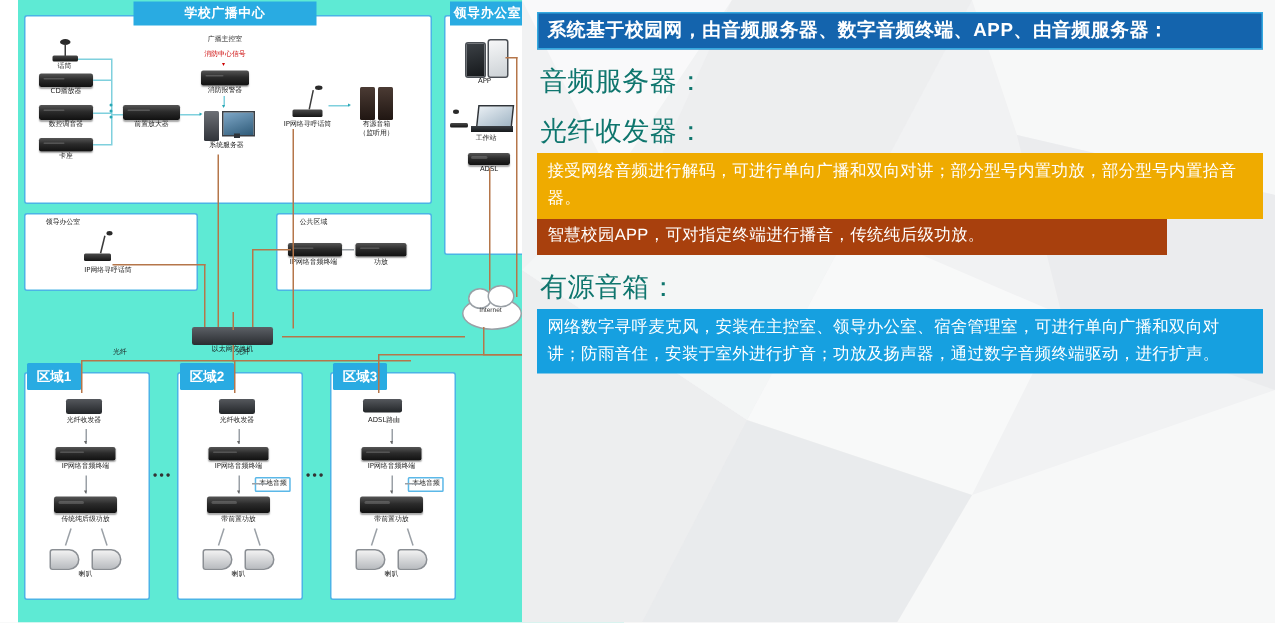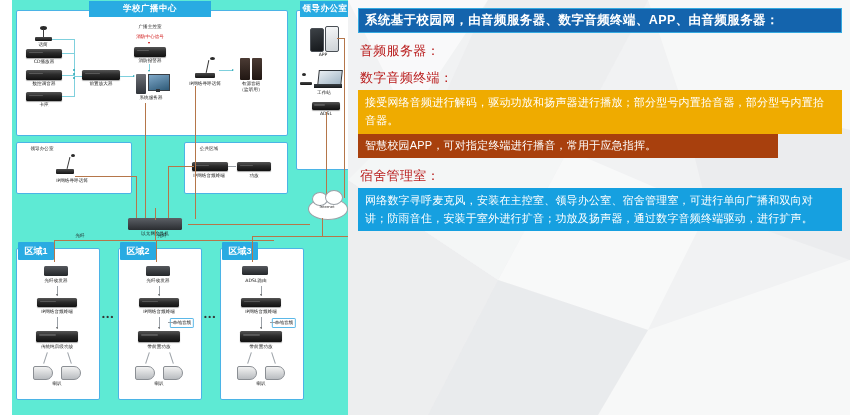--- a/index.html
+++ b/index.html
@@ -102,21 +102,21 @@
   }
   .facet{position:absolute;pointer-events:none;}
   #tp-inner{position:relative;z-index:2;padding:8px 14px 0 10px;box-sizing:border-box;}
   .head-bar{
     background:#1464ad;color:#ffffff;border:1.5px solid #35a9e0;
     font-size:12.5px;font-weight:bold;letter-spacing:.4px;
     padding:4px 6px 5px 6px;box-sizing:border-box;
     width:484px;line-height:1.15;
   }
   .sec-title{
-    font-size:13px;color:#b91c1c;margin:9px 0 3px 2px;letter-spacing:.3px;
+    font-size:18px;color:#0f766e;margin:9px 0 3px 2px;letter-spacing:.3px;
   }
   .blk{
     color:#ffffff;font-size:11px;line-height:1.62;letter-spacing:.2px;
     padding:4px 7px 4px 7px;box-sizing:border-box;width:484px;
   }
   .blk.green{background:#6cbb45;}
   .blk.gold{background:#efab00;}
   .blk.brown{background:#a8400d;width:420px;padding-top:3px;padding-bottom:3px;}
   .blk.blue{background:#16a0e0;}
 </style>
@@ -324,22 +324,22 @@
       <polygon points="300,330 502,260 502,415 250,415" fill="#ffffff" opacity="0.45"></polygon>
       <polygon points="150,280 300,330 250,415 80,415" fill="#dfe1e3" opacity="0.4"></polygon>
       <polygon points="60,120 220,150 150,280 0,180" fill="#f7f8f8" opacity="0.6"></polygon>
     </svg>
 
     <div id="tp-inner">
       <div class="head-bar">系统基于校园网，由音频服务器、数字音频终端、APP、由音频服务器：</div>
 
       <div class="sec-title">音频服务器：</div>
 
-      <div class="sec-title">数字音频终端：</div>
-      <div class="blk gold">接受网络音频进行解码，驱动功放和扬声器进行播放；部分型号内置拾音器，部分型号内置拾音器。</div>
-
-      <div class="blk brown">智慧校园APP，可对指定终端进行播音，常用于应急指挥。</div>
-
-      <div class="sec-title">宿舍管理室：</div>
+      <div class="sec-title">光纤收发器：</div>
+      <div class="blk gold">接受网络音频进行解码，可进行单向广播和双向对讲；部分型号内置功放，部分型号内置拾音器。</div>
+
+      <div class="blk brown">智慧校园APP，可对指定终端进行播音，传统纯后级功放。</div>
+
+      <div class="sec-title">有源音箱：</div>
       <div class="blk blue">网络数字寻呼麦克风，安装在主控室、领导办公室、宿舍管理室，可进行单向广播和双向对讲；防雨音住，安装于室外进行扩音；功放及扬声器，通过数字音频终端驱动，进行扩声。</div>
     </div>
   </div>
 </div>
 
 </body></html>

